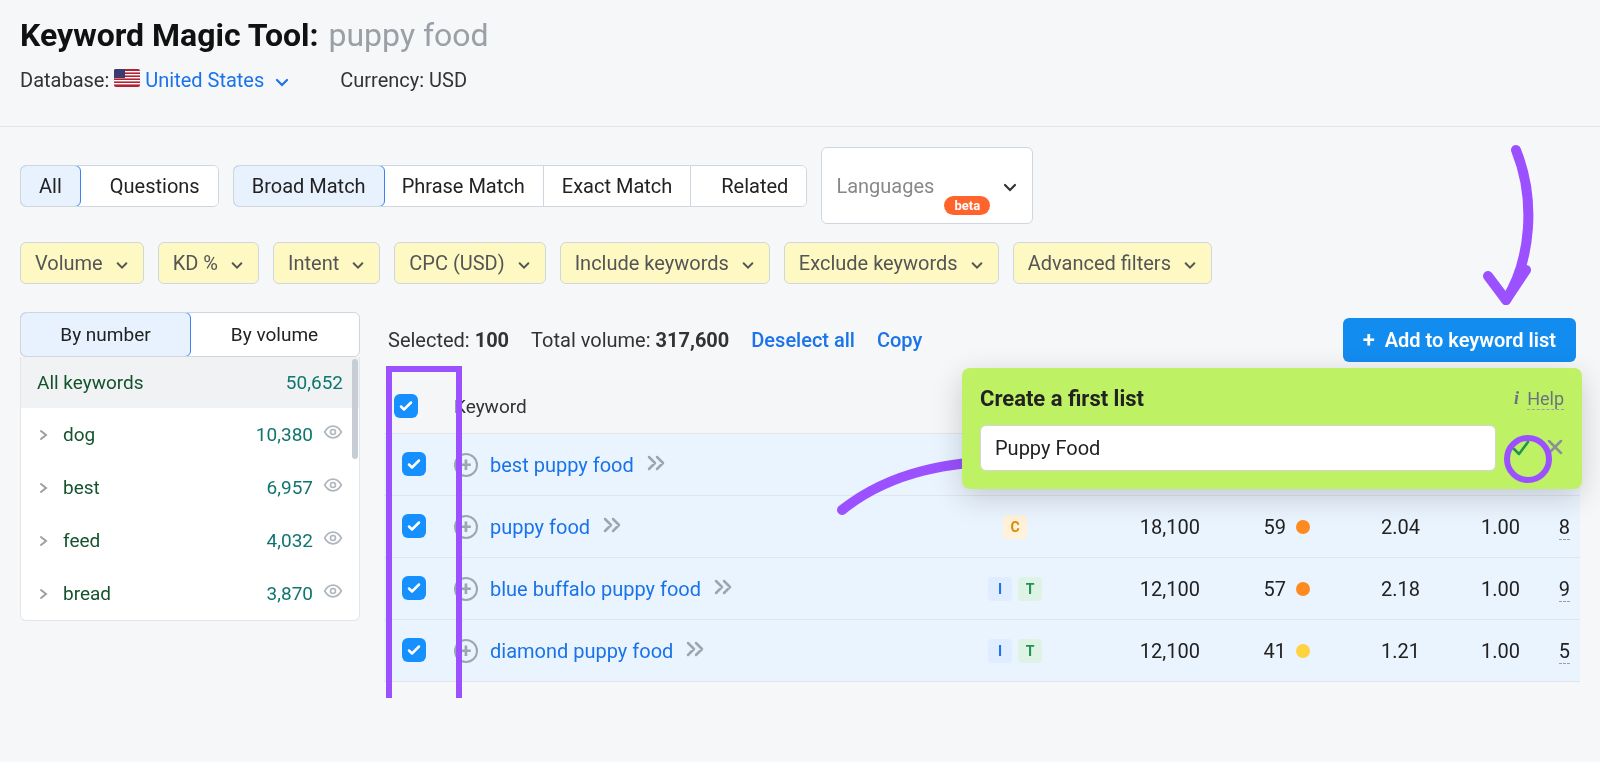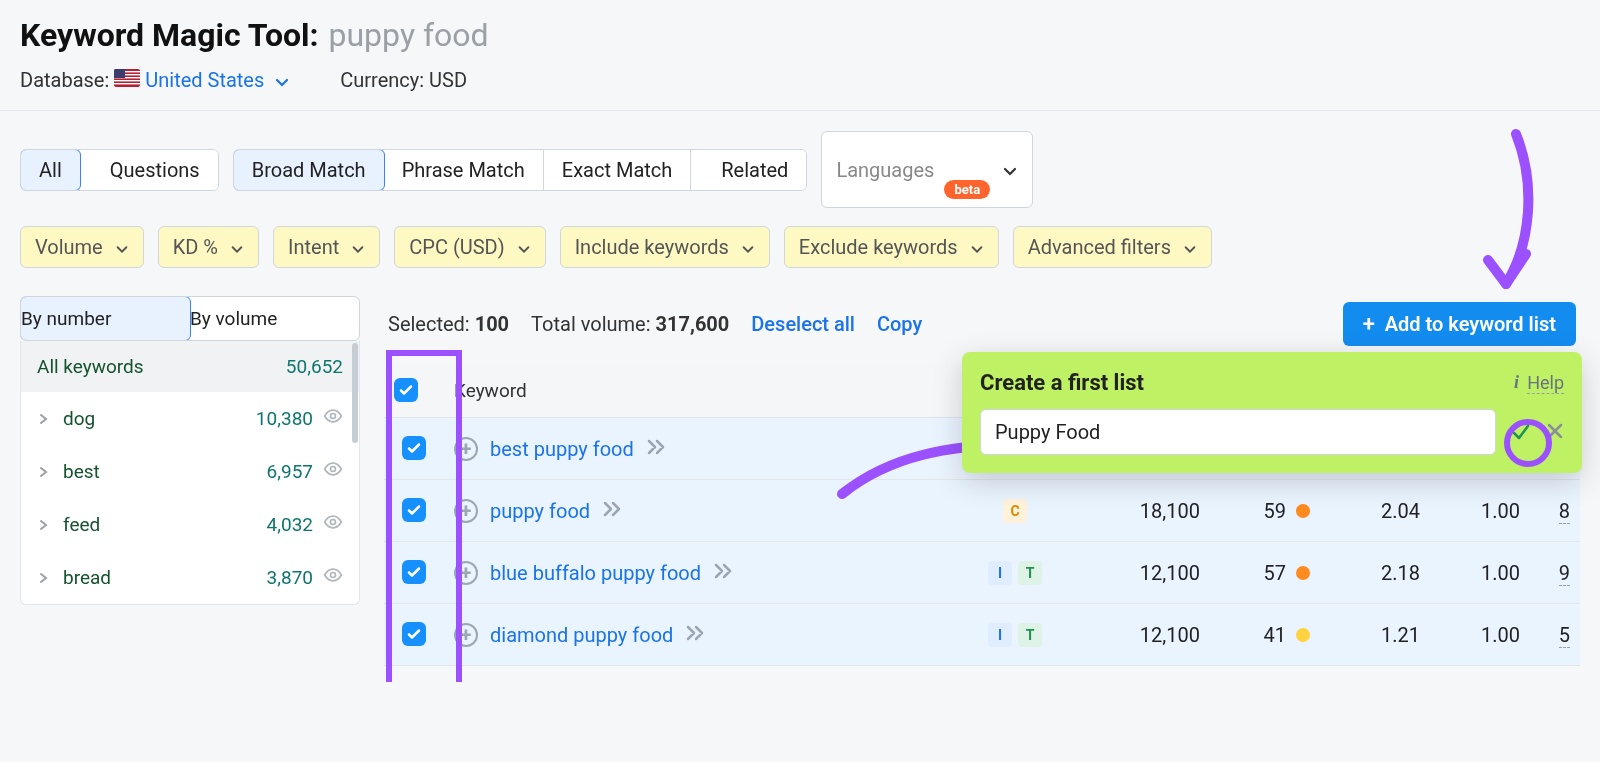--- a/index.html
+++ b/index.html
@@ -3,21 +3,21 @@
 <meta charset="utf-8">
 <style>
   * { box-sizing: border-box; margin: 0; padding: 0; font-family: -apple-system, BlinkMacSystemFont, "Segoe UI", Roboto, Helvetica, Arial, sans-serif; }
   body { background: #f6f7f8; color: #222; width: 1600px; }
   .page { padding: 16px 20px; }
 
   
   .title-row { display: flex; align-items: baseline; gap: 10px; margin-bottom: 14px; }
   .title-row h1 { font-size: 32px; font-weight: 700; color: #111; }
   .title-row .query { font-size: 32px; font-weight: 400; color: #9aa0a6; }
-  .meta-row { display: flex; gap: 50px; align-items: flex-start; font-size: 20px; color: #333; margin-bottom: 18px; }
+  .meta-row { display: flex; gap: 50px; align-items: flex-start; font-size: 20px; color: #333; margin-bottom: 34px; }
   .meta-row .db-link { color: #1a73e8; display: inline-flex; align-items: center; gap: 8px; }
   .flag { width: 26px; height: 18px; display: inline-block; overflow: hidden; border-radius: 2px; position: relative; }
   .flag svg { position:absolute; inset:0; }
   .caret { display:inline-block; margin-left:2px; }
   .caret svg { vertical-align: middle; }
 
   .hr { height:1px; background:#e2e5e9; margin: 0 -20px 20px -20px; }
 
   
   .pill-row { display:flex; gap: 14px; align-items:center; flex-wrap: wrap; margin-bottom: 18px; }
@@ -29,21 +29,21 @@
   .beta-badge { background:#ff642d; color:#fff; font-size:13px; font-weight:700; padding:2px 10px; border-radius:999px;margin-top:40px; }
 
   .filter-row { display:flex; gap:14px; align-items:center; flex-wrap:wrap; margin-bottom: 28px;}
   .filter { display:flex; align-items:center; gap:10px; border:1px solid #cfd6dd; border-radius:6px; padding:8px 14px; background:#fef9c3; font-size:20px; color:#555; cursor:pointer;}
   .filter .caret svg path { stroke:#555; }
 
   
   .content { display:flex; gap:24px; }
   .sidebar { width: 340px; }
   .side-tabs { display:flex; border:1px solid #cfd6dd; border-radius:6px; overflow:hidden; background:#fff; }
-  .side-tab { flex:1; text-align:left; padding:10px 0; font-size:19px; cursor:pointer; }
+  .side-tab { flex:1; text-align:center; padding:10px 0; font-size:19px; cursor:pointer; }
   .side-tab.active { background:#e8f2ff; border:1px solid #3b82f6; margin:-1px; border-radius:6px; position:relative; z-index:1;}
   .side-panel { position:relative; border:1px solid #e2e5e9; border-top:none; background:#fff; border-radius:0 0 6px 6px;}
   .side-scrolltrack { position:absolute; right:0; top:0; bottom:0; width:8px; }
   .side-scrollthumb { position:absolute; right:1px; top:2px; height:38%; width:6px; border-radius:3px; background:#c7cdd4; }
   .side-row { display:flex; align-items:center; justify-content:space-between; padding:14px 16px; font-size:19px; cursor:pointer;}
   .side-row.head { background:#f0f2f4; font-weight:400; }
   .side-row .l { display:flex; align-items:center; gap:14px; color:#14532d;}
   .side-row .r { display:flex; align-items:center; gap:10px; color:#0f766e;}
   .chev { color:#999; }
   .eye { color:#aaa; }

